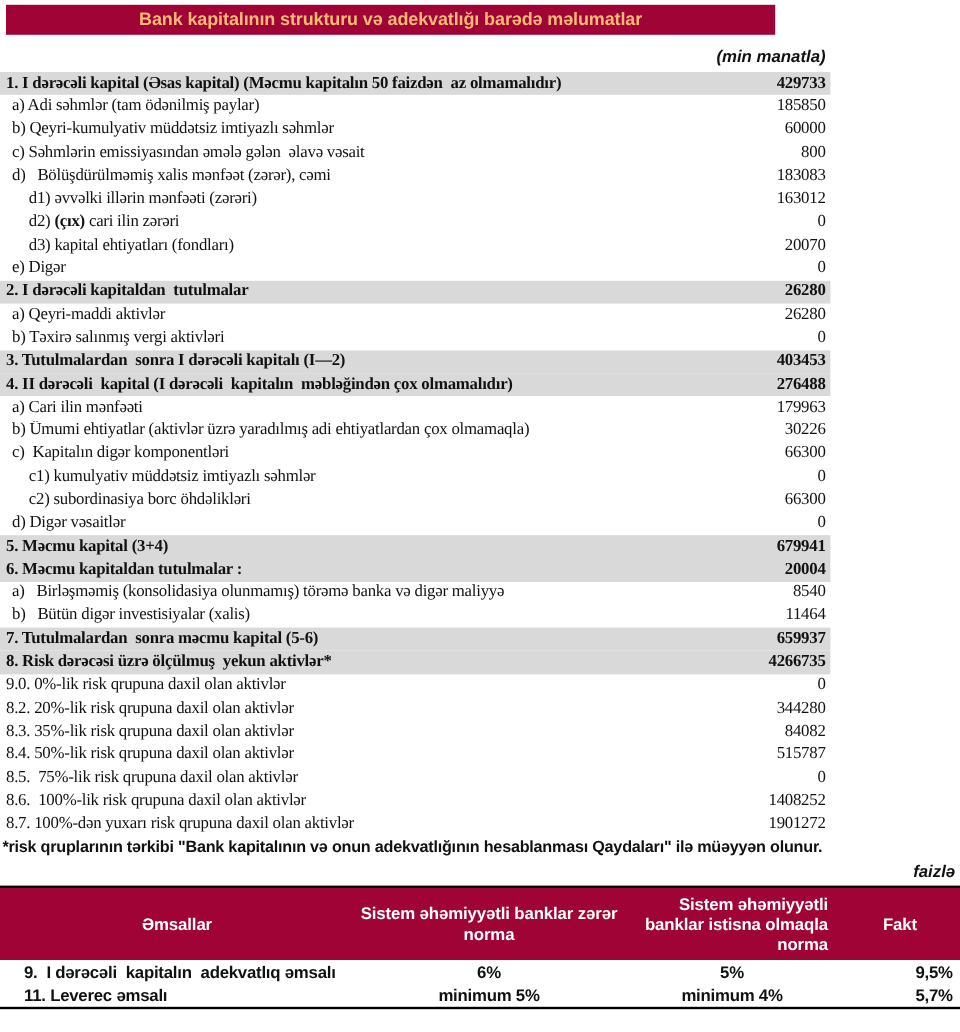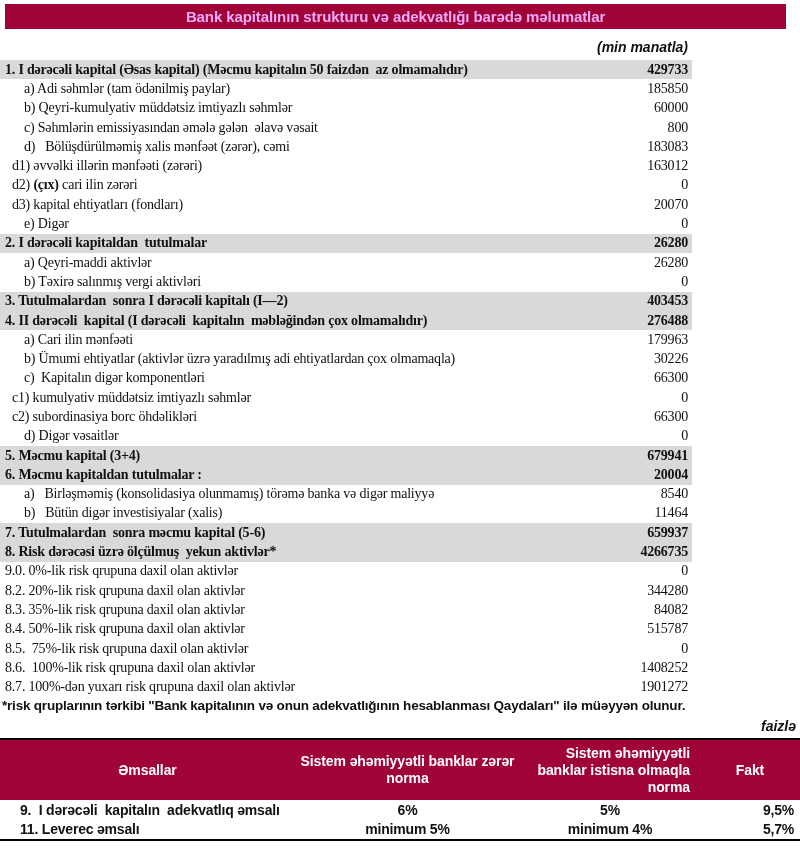--- a/index.html
+++ b/index.html
@@ -1,42 +1,42 @@
 <!DOCTYPE html>
 <html><head>
 <meta charset="utf-8">
 <style>
   html,body { margin:0; padding:0; background:#ffffff; }
   body { width:800px; height:860px; font-family:"Liberation Sans", sans-serif; color:#111; }
   .page { position:relative; width:800px; height:860px; overflow:hidden; }
 
   
   .title-band {
-    position:absolute; left:5px; top:4px; width:781px; height:25px;
+    position:absolute; left:5px; top:4px; width:641px; height:25px;
     display:flex; align-items:center; justify-content:center;
-    color:#f0abfc; font-weight:bold; font-size:15px; letter-spacing:-0.1px;
+    color:#fdba74; font-weight:bold; font-size:15px; letter-spacing:-0.1px;
   }
 
   
   .unit-top {
     position:absolute; top:39px; left:0; width:688px;
     text-align:right; font-style:italic; font-weight:bold; font-size:14px;
   }
   .unit-bottom {
     position:absolute; top:718px; left:0; width:796px;
     text-align:right; font-style:italic; font-weight:bold; font-size:14px;
   }
 
   
   .capital-table { position:absolute; top:60px; left:0; width:692px; }
   .cap-row { display:flex; height:19.3px; align-items:center; font-size:14px; letter-spacing:-0.2px;font-family:Liberation Serif, serif; }
   .cap-row.section { background:#D9D9D9; font-weight:bold; }
   .cap-label { flex:1; white-space:pre; overflow:hidden; padding-left:5px; }
-  .cap-row.ind1 .cap-label { padding-left:24px; }
-  .cap-row.ind2 .cap-label { padding-left:12px; }
+  .cap-row.ind1 .cap-label { padding-left:10px; }
+  .cap-row.ind2 .cap-label { padding-left:24px; }
   .cap-value { width:92px; text-align:right; padding-right:4px; white-space:nowrap; }
 
   .footnote {
     position:absolute; top:698px; left:2px; width:790px;
     font-weight:bold; font-size:13.5px; letter-spacing:-0.2px; white-space:nowrap;
   }
 
   
   .ratio-table {
     position:absolute; top:738px; left:0; width:800px;

